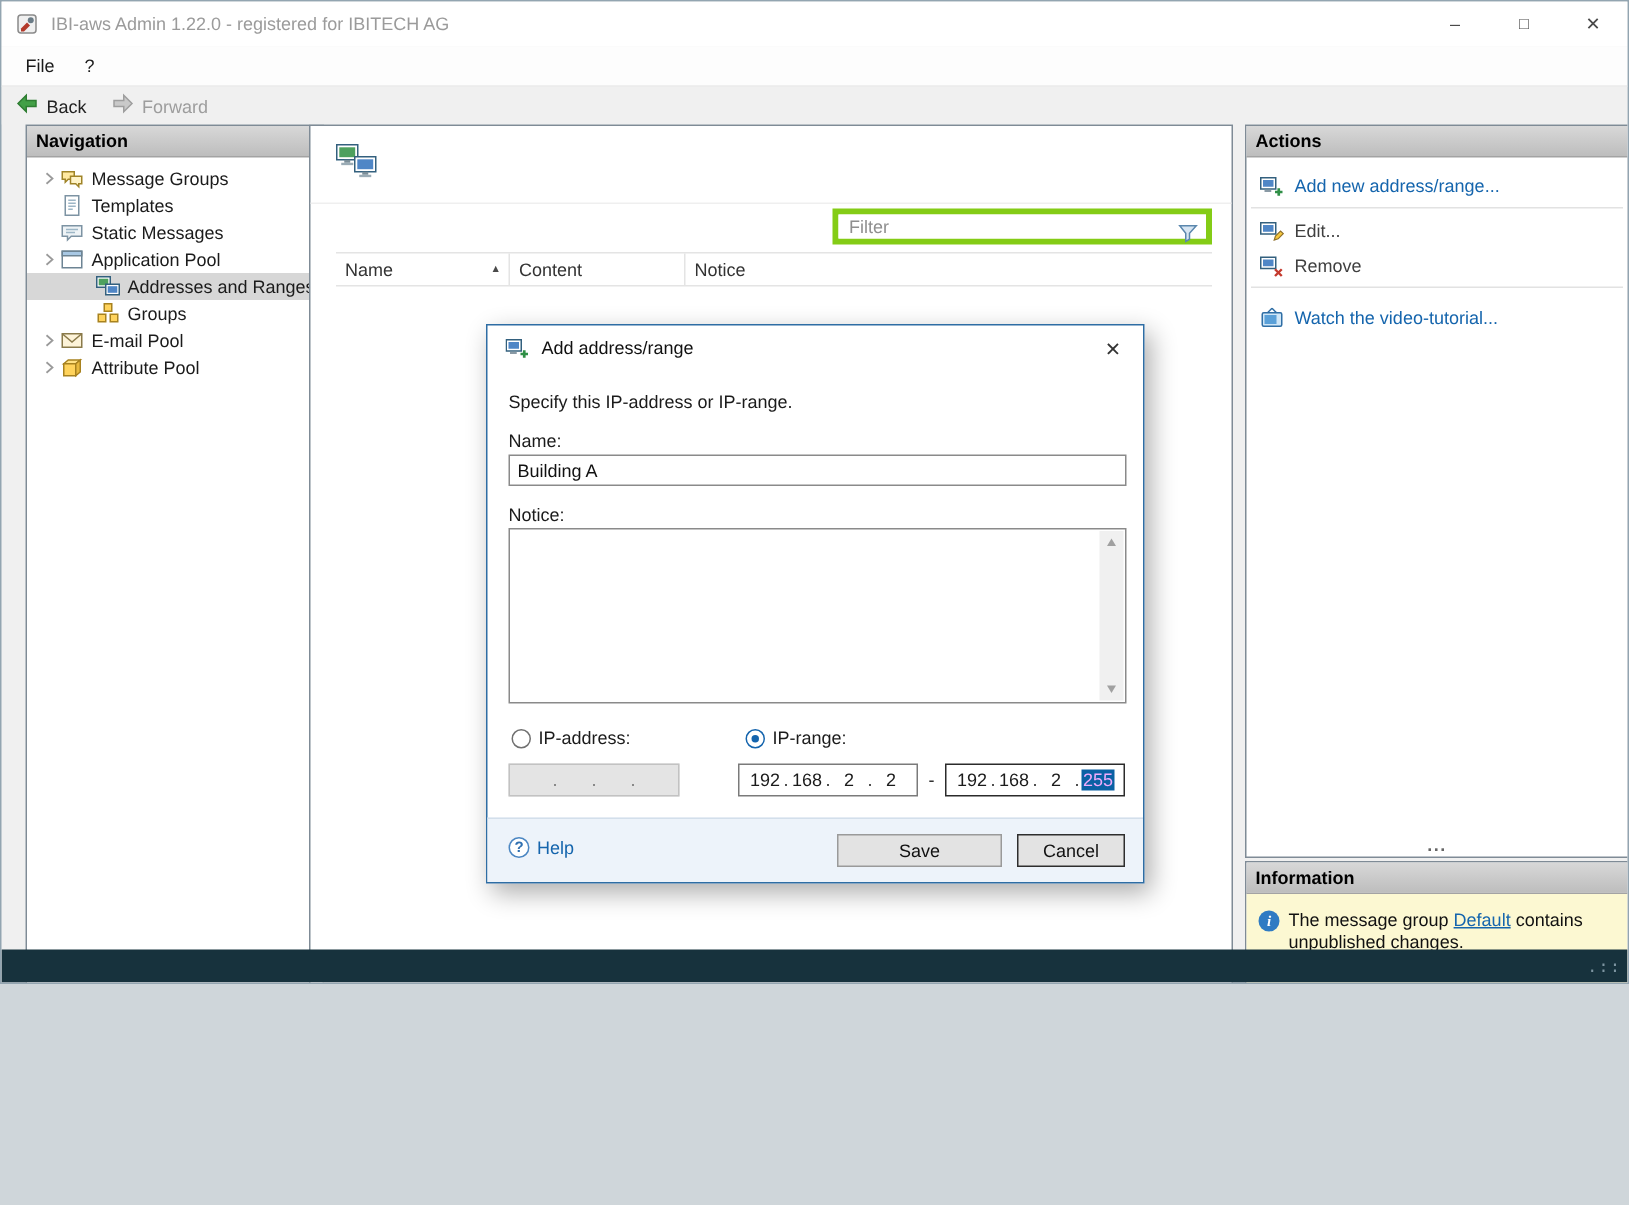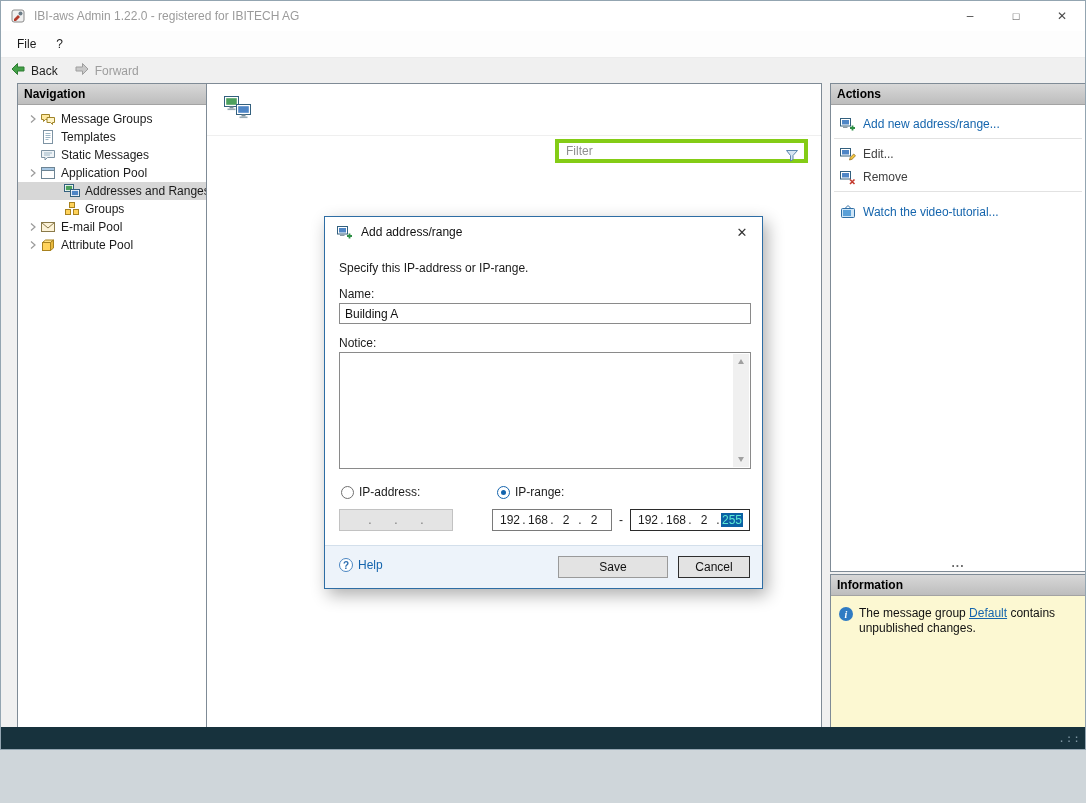--- a/index.html
+++ b/index.html
@@ -1,17 +1,17 @@
 <!DOCTYPE html>
 <html><head>
 <meta charset="utf-8">
 <style>
   * { margin:0; padding:0; box-sizing:border-box; }
   body { background:#cfd6da; font-family:"Liberation Sans", sans-serif; }
-  .window { position:relative; width:1086px; height:750px; background:#f0f0f0;
+  .window { position:relative; width:1086px; height:656px; background:#f0f0f0;
             border:1px solid #93a5b1; overflow:hidden; font-size:12px; color:#1b1b1b; }
 
   
   .titlebar { position:absolute; left:0; top:0; right:0; height:30px; background:#fff;
               display:flex; align-items:center; }
   .app-icon { margin-left:9px; width:16px; height:16px; display:inline-flex; }
   .title-text { margin-left:8px; color:#9b9b9b; font-size:12px; flex:1;
                 white-space:nowrap; overflow:hidden; }
   .win-btn { width:46px; height:30px; display:flex; align-items:center; justify-content:center;
              color:#4a4a4a; font-size:12px; }
@@ -115,21 +115,21 @@
            justify-content:center; font-size:12px; top:292px; }
   .oct { display:inline-block; width:22px; text-align:center; }
   .sep { display:inline-block; width:6px; text-align:center; color:#333; }
   .ip-disabled { left:14px; width:114px; background:#e4e4e4; border:1px solid #c2c2c2; color:#8a8a8a; }
   .ip-disabled .oct { width:20px; }
   .ip-disabled .sep { color:#7a7a7a; }
   .ip-from { left:167px; width:120px; border:1px solid #7a7a7a; }
   .ip-dash { position:absolute; left:289px; top:292px; width:14px; height:22px; line-height:22px;
              text-align:center; color:#222; }
   .ip-to { left:305px; width:120px; border:1px solid #2b2b2b; }
-  .oct.selected { background:#0b61a4; color:#5eead4; }
+  .oct.selected { background:#0b61a4; color:#f0abfc; }
   .dlg-footer { position:absolute; left:0; right:0; bottom:0; height:43px; background:#edf3fa;
                 border-top:1px solid #d3dfeb; }
   .help { position:absolute; left:14px; top:12px; display:flex; align-items:center; gap:5px; color:#1565ad; }
   .help-icon { width:14px; height:14px; border-radius:50%; border:1px solid #4b86c2; color:#2f6fb0;
                font-size:10px; font-weight:bold; background:#fff; display:flex; align-items:center;
                justify-content:center; flex:none; }
   .btn { position:absolute; top:10px; height:22px; background:#e3e3e3; border:1px solid #9a9a9a;
          text-align:center; line-height:20px; font-size:12px; color:#111; }
   .btn-save { left:233px; width:110px; }
   .btn-cancel { left:353px; width:72px; border-color:#2e2e2e; }
@@ -306,20 +306,32 @@
     </span>
     <div class="main-rule"></div>
 
     <div class="filter-box">
       <input placeholder="Filter" style="">
       <span class="funnel"><svg width="14" height="14" viewBox="0 0 14 14">
             <path d="M1.5 2.5h11L8 7.5v4l-2.5 1.5V7.5z" fill="#d7e5f2" stroke="#5b87ad"></path>
           </svg></span>
     </div>
 
+    <div class="table-header">
+      <div class="th c-name">
+        <span>Name</span>
+        <span class="sort-glyph">▲</span>
+      </div>
+      <div class="th c-content">
+        <span>Content</span>
+      </div>
+      <div class="th c-notice">
+        <span>Notice</span>
+      </div>
+    </div>
   </div>
 
   <div class="panel actions-panel">
     <div class="panel-header">Actions</div>
     <div class="actions-body">
 
       <div class="action-row">
         <span class="action-icon">
             <svg width="16" height="16" viewBox="0 0 16 16">
               <rect x="0.5" y="2.5" width="10" height="7.5" fill="#fff" stroke="#33607e"></rect>

